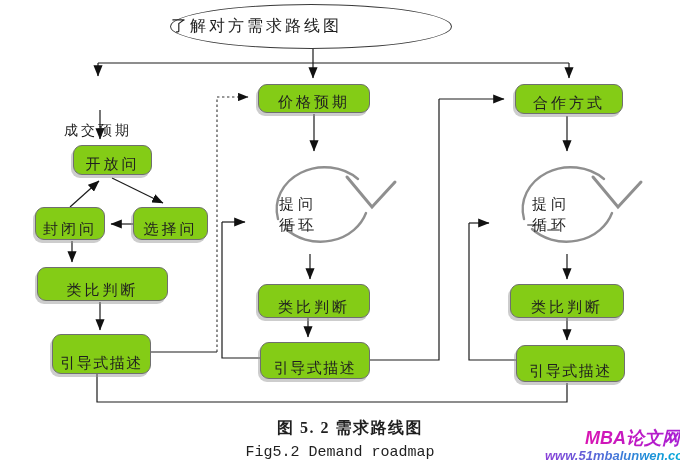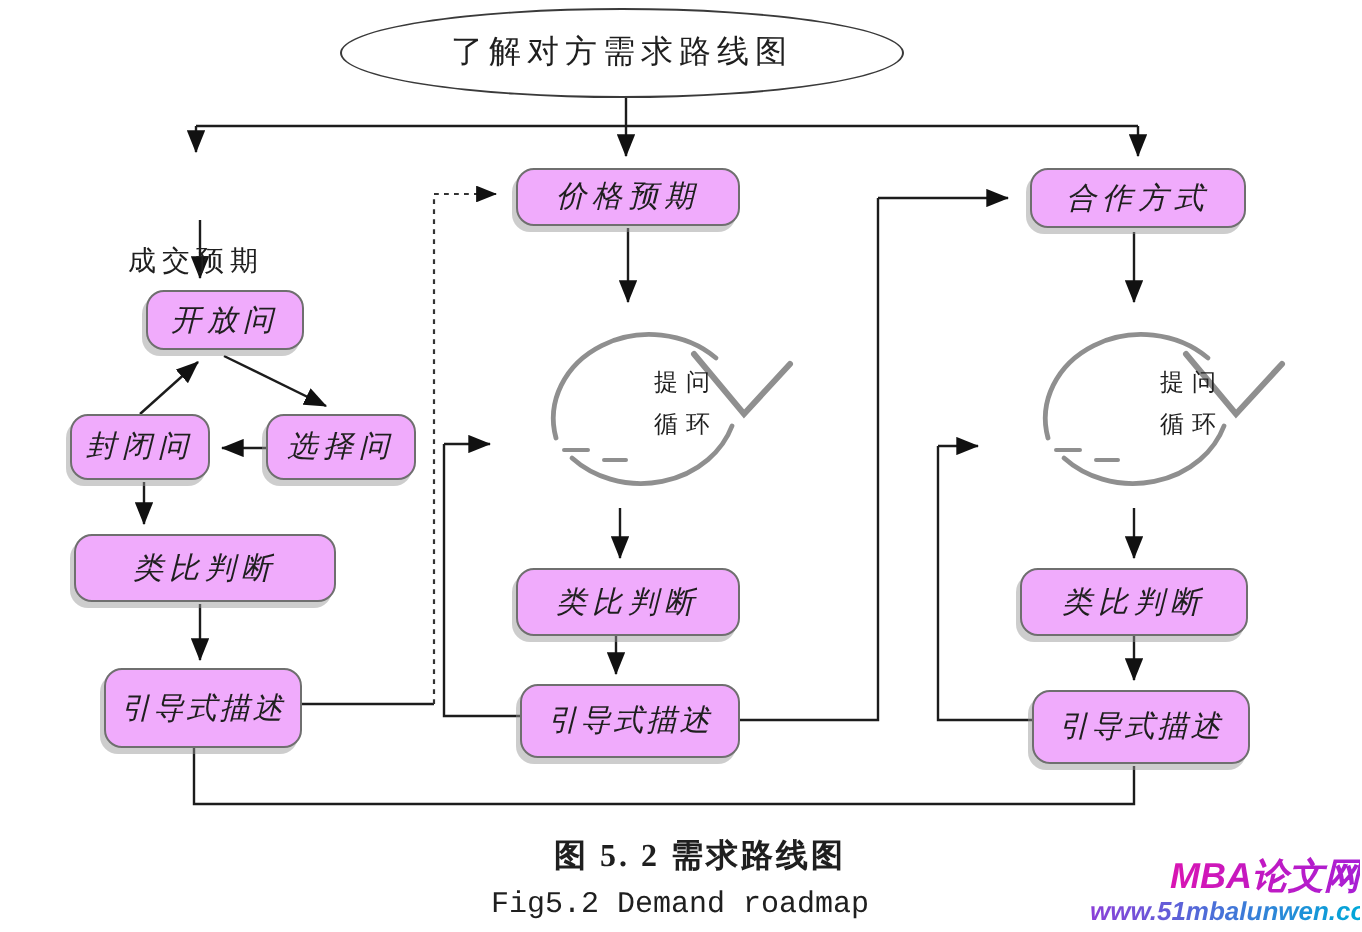--- a/index.html
+++ b/index.html
@@ -7,39 +7,39 @@
     position:relative;width:681px;height:466px;background:#fff;overflow:hidden;
     font-family:"Liberation Sans","DejaVu Sans",sans-serif;color:#1f1f1f;
   }
   #connector-layer{position:absolute;left:0;top:0;width:681px;height:466px;}
   .conn{stroke:#1c1c1c;stroke-width:1.2;fill:none;}
   .conn.dotted{stroke-dasharray:2.4 2.6;stroke-width:1.1;stroke:#333;}
   .arc{stroke:#8f8f8f;stroke-width:2.4;fill:none;stroke-linecap:round;}
   .arc.v{stroke-width:3;}
   .arc.thin{stroke-width:2;}
   .node{
-    position:absolute;box-sizing:border-box;background:#f0abfc;
+    position:absolute;box-sizing:border-box;background:#84cc16;
     border:1px solid #6f6f6f;border-radius:9px;
     box-shadow:-2px 3px 0 rgba(150,150,150,.48);
-    display:flex;align-items:center;justify-content:center;
-    font-size:15px;letter-spacing:3px;white-space:nowrap;font-style:italic;
+    display:flex;align-items:flex-end;justify-content:center;
+    font-size:15px;letter-spacing:3px;white-space:nowrap;
   }
   .plainlabel{
     position:absolute;display:flex;align-items:center;justify-content:center;
     font-size:14px;letter-spacing:3px;white-space:nowrap;background:transparent;margin-top:36px;
   }
   .ellipse{
     position:absolute;box-sizing:border-box;background:#fff;
     border:1.4px solid #3a3a3a;border-radius:50%;
-    display:flex;align-items:center;justify-content:center;
+    display:flex;align-items:center;justify-content:flex-start;
     font-size:16px;letter-spacing:3px;
   }
   .looplabel{
-    position:absolute;text-align:right;font-size:12px;letter-spacing:4px;
-    line-height:21px;background:transparent;
+    position:absolute;text-align:left;font-size:15px;letter-spacing:4px;
+    line-height:21px;background:transparent;margin-top:12px;
   }
   .caption-zh{
     position:absolute;text-align:center;font-weight:bold;font-size:16px;
     letter-spacing:1.5px;font-family:"Liberation Serif","DejaVu Serif",serif;
   }
   .caption-en{
     position:absolute;text-align:center;font-size:15px;
     font-family:Liberation Mono, monospace;
   }
   .wm{position:absolute;font-style:italic;font-weight:bold;text-align:right;}

